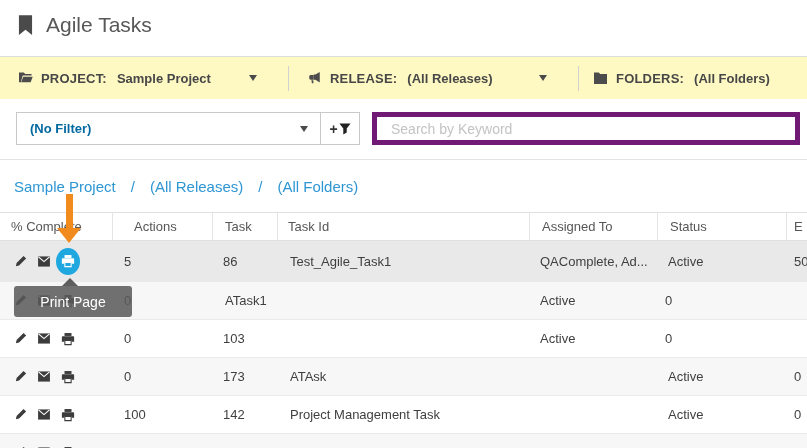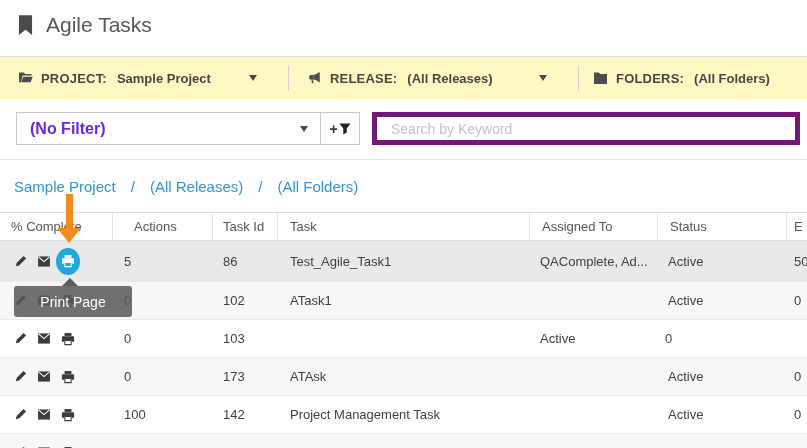--- a/index.html
+++ b/index.html
@@ -17,21 +17,21 @@
   .tb-group{position:absolute;top:0;height:42px;display:flex;align-items:center;color:#474747;}
   .tb-icon{color:#4c4c4c;margin-right:8px;}
   .tb-label{font-size:13px;font-weight:700;letter-spacing:.2px;}
   .tb-value{font-size:13px;font-weight:600;margin-left:10px;}
   .caret{width:0;height:0;border-left:4.5px solid transparent;border-right:4.5px solid transparent;border-top:6px solid #4a4a4a;margin-left:38px;}
   .caret.wide{margin-left:46px;}
   .tb-divider{position:absolute;top:9px;height:25px;width:1px;background:#d2d2d2;}
   
   .filter-row{position:absolute;top:99px;left:0;width:100%;height:61px;background:#fff;border-bottom:1px solid #e3e3e3;box-sizing:border-box;}
   .filter-box{position:absolute;left:16px;top:13px;width:344px;height:33px;border:1px solid #c9c9c9;box-sizing:border-box;display:flex;align-items:center;background:#fff;}
-  .filter-text{flex:1;padding-left:13px;font-size:16px;font-weight:600;color:#6d28d9;}
+  .filter-text{flex:1;padding-left:13px;font-size:13px;font-weight:600;color:#0369a1;}
   .filter-caret{width:0;height:0;border-left:4.5px solid transparent;border-right:4.5px solid transparent;border-top:6px solid #4a4a4a;margin-right:12px;}
   .addfilter-btn{width:38px;height:100%;border-left:1px solid #c9c9c9;display:flex;align-items:center;justify-content:center;gap:1px;color:#333;cursor:pointer;background:#fff;}
   .plus{font-size:14px;font-weight:700;line-height:1;}
   .search-box{position:absolute;left:372px;top:13px;width:428px;height:33px;border:5px solid #701a75;box-sizing:border-box;}
   .search-box input{width:100%;height:100%;border:0;outline:none;padding:0 0 0 14px;font-size:14px;font-family:inherit;color:#444;box-sizing:border-box;}
   .search-box input::placeholder{color:#c3c3c3;}
   
   .breadcrumb{position:absolute;top:160px;left:0;width:100%;height:52px;display:flex;align-items:center;padding-left:14px;box-sizing:border-box;font-size:15px;}
   .crumb{color:var(--link-blue,#2e96d3);text-decoration:none;cursor:pointer;}
   .crumb-sep{color:var(--link-blue,#2e96d3);margin:0 15px;}
@@ -132,22 +132,22 @@
     <span class="crumb-sep">/</span>
     <span class="crumb">(All Releases)</span>
     <span class="crumb-sep">/</span>
     <span class="crumb">(All Folders)</span>
   </div>
 
   <div class="table">
     <div class="thead grid">
         <div class="hcell c2">% Complete</div>
         <div class="hcell c1">Actions</div>
+        <div class="hcell c4">Task</div>
         <div class="hcell c3">Task Id</div>
-        <div class="hcell c4">Task</div>
         <div class="hcell c5">Assigned To</div>
         <div class="hcell c6">Status</div>
         <div class="hcell c7">E</div>
       </div>
     <div>
   <div class="trow grid highlight">
     <div class="cell actions-cell">
       <span class="icon-slot">
         <span class="action-icon">
           <svg width="13" height="13" viewBox="0 0 16 16" fill="currentColor">
@@ -202,21 +202,20 @@
         <span class="action-icon">
           <svg width="14" height="14" viewBox="0 0 16 16" fill="currentColor">
                   <path d="M4 1.2h8v3.3H4z"></path>
                   <path d="M2 4.8h12a1 1 0 0 1 1 1v5.4h-2.8V9.6H3.8v1.6H1V5.8a1 1 0 0 1 1-1z"></path>
                   <path class="printer-tray" d="M4.4 9.6h7.2v4.8H4.4z" fill="none" stroke="currentColor" stroke-width="1.2"></path>
                 </svg>
         </span>
       </span>
     </div>
     <div class="cell c2">0</div>
-    <div class="cell c3">102</div>
     <div class="cell c4">ATask1</div>
     <div class="cell c5"></div>
     <div class="cell c6">Active</div>
     <div class="cell c7">0</div>
   </div>
 
   <div class="trow grid">
     <div class="cell actions-cell">
       <span class="icon-slot">
         <span class="action-icon">

